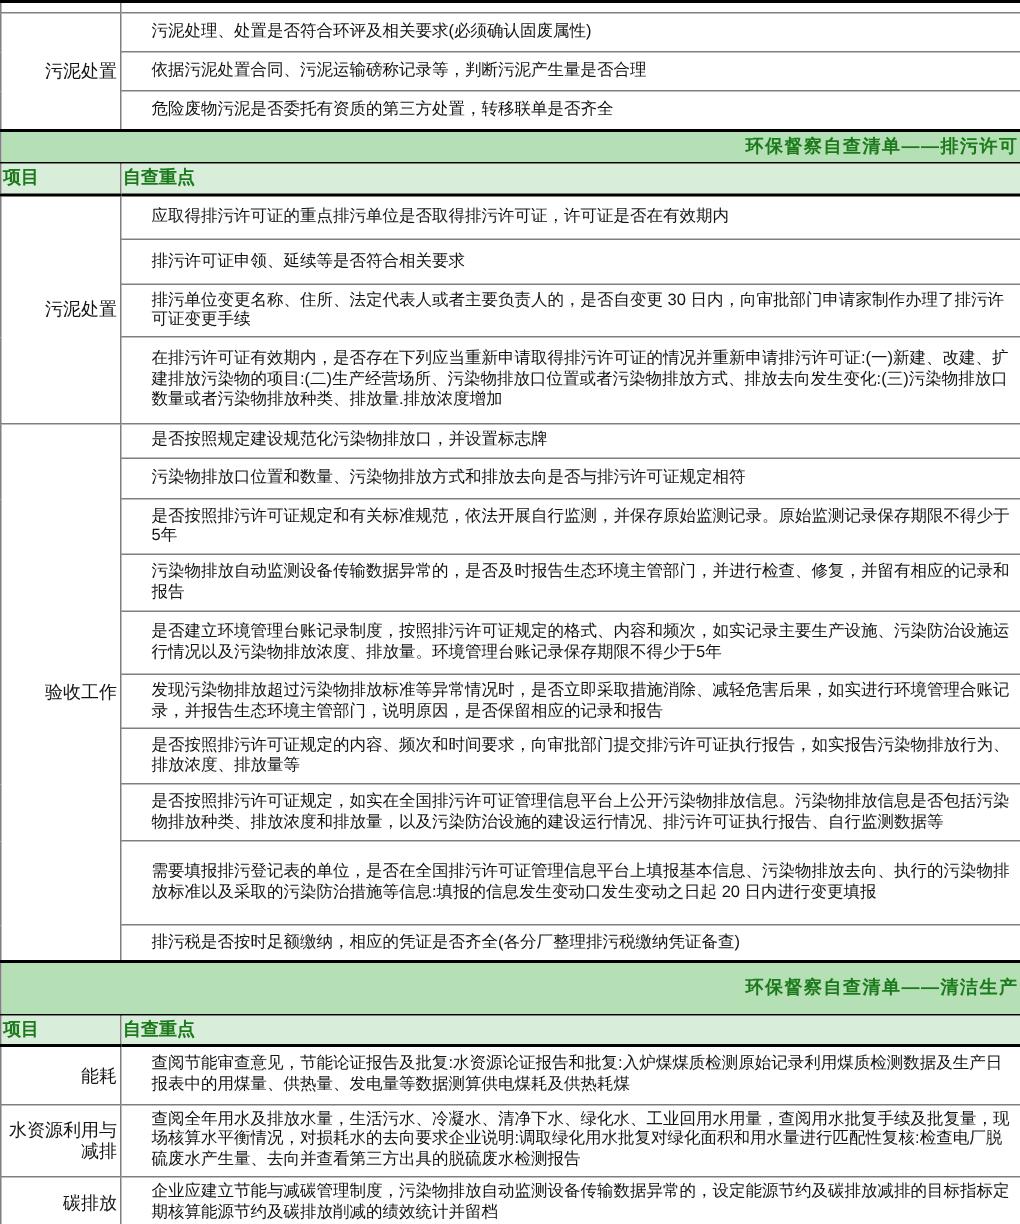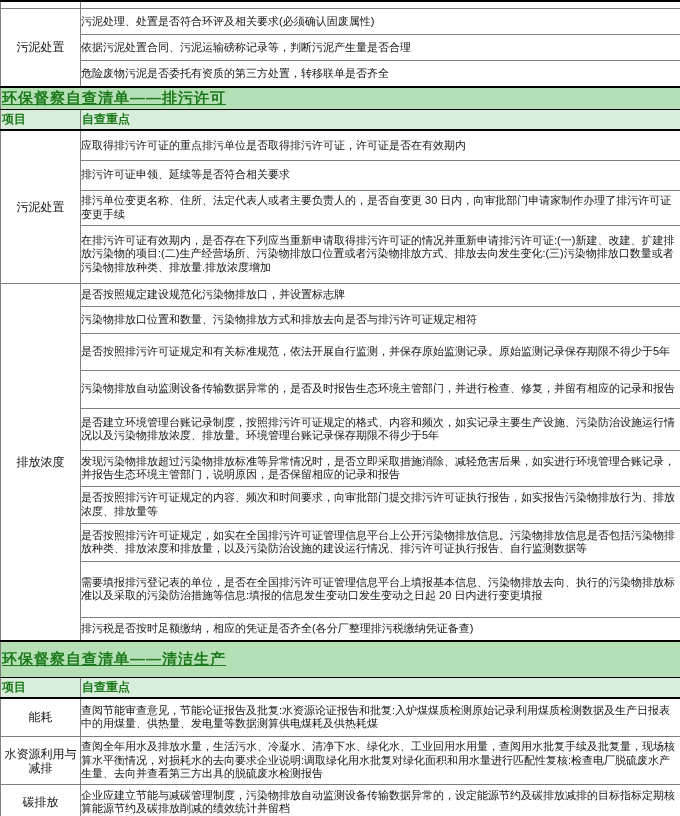--- a/index.html
+++ b/index.html
@@ -21,43 +21,42 @@
     border-left:1px solid #4d4d4d;
     border-right:1px solid #4d4d4d;
   }
   td{
     border:1px solid var(--border_thin);
     color:var(--body_text);
     font-size:11px;
     overflow:hidden;
   }
   td.label-cell{
-    text-align:center;
+    text-align:right;
     vertical-align:middle;
     font-size:12px;
     padding:0 2px;
     line-height:14px;
   }
   td.item-cell{
-    padding:1px 5px 1px 0;
+    padding:1px 5px 1px 20px;
     vertical-align:middle;
     line-height:13.5px;
     text-align:left;
   }
   tr.banner-row td{
     background:var(--banner_bg);
     color:var(--header_text);
     font-weight:bold;
-    font-size:15px;
-    text-align:left;
+    font-size:12px;
+    text-align:right;
     vertical-align:middle;
     border-top:2px solid var(--border_thick);
     border-bottom:1px solid var(--border_thick);
     letter-spacing:1px;
-    text-decoration:underline;
   }
   tr.colhead-row td{
     background:var(--header_bg);
     color:var(--header_text);
     font-weight:bold;
     font-size:12px;
     text-align:left;
     vertical-align:middle;
     border-bottom:2px solid var(--border_thick);
   }
@@ -105,21 +104,21 @@
     <td class="item-cell">排污许可证申领、延续等是否符合相关要求</td>
   </tr>
   <tr style="height:35px">
     <td class="item-cell">排污单位变更名称、住所、法定代表人或者主要负责人的，是否自变更 30 日内，向审批部门申请家制作办理了排污许可证变更手续</td>
   </tr>
   <tr style="height:58px">
     <td class="item-cell">在排污许可证有效期内，是否存在下列应当重新申请取得排污许可证的情况并重新申请排污许可证:(一)新建、改建、扩建排放污染物的项目:(二)生产经营场所、污染物排放口位置或者污染物排放方式、排放去向发生变化:(三)污染物排放口数量或者污染物排放种类、排放量.排放浓度增加</td>
   </tr>
 
   <tr style="height:23px">
-    <td class="label-cell" rowspan="10">排放浓度</td>
+    <td class="label-cell" rowspan="10">验收工作</td>
     <td class="item-cell">是否按照规定建设规范化污染物排放口，并设置标志牌</td>
   </tr>
   <tr style="height:27px">
     <td class="item-cell">污染物排放口位置和数量、污染物排放方式和排放去向是否与排污许可证规定相符</td>
   </tr>
   <tr style="height:37px">
     <td class="item-cell">是否按照排污许可证规定和有关标准规范，依法开展自行监测，并保存原始监测记录。原始监测记录保存期限不得少于5年</td>
   </tr>
   <tr style="height:38px">
     <td class="item-cell">污染物排放自动监测设备传输数据异常的，是否及时报告生态环境主管部门，并进行检查、修复，并留有相应的记录和报告</td>

